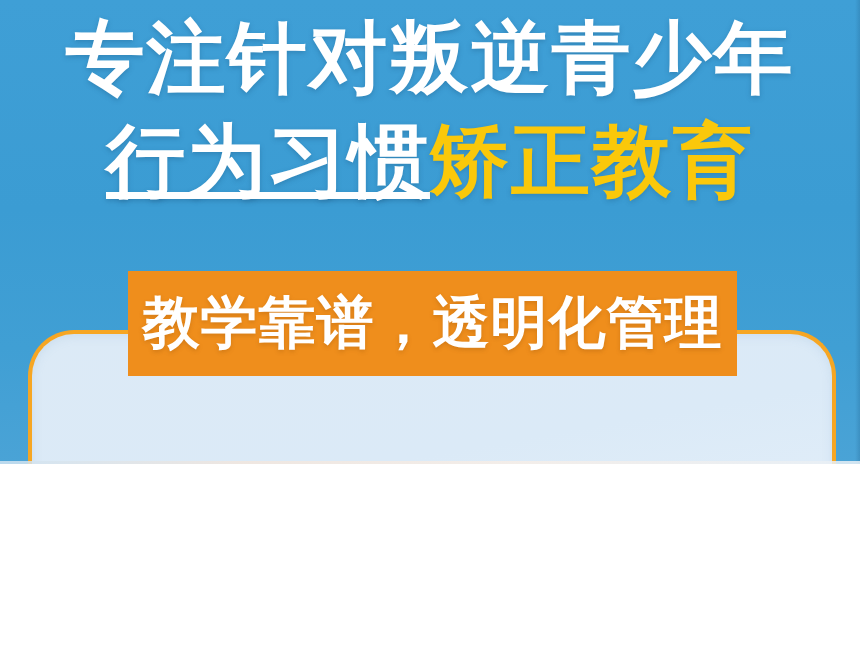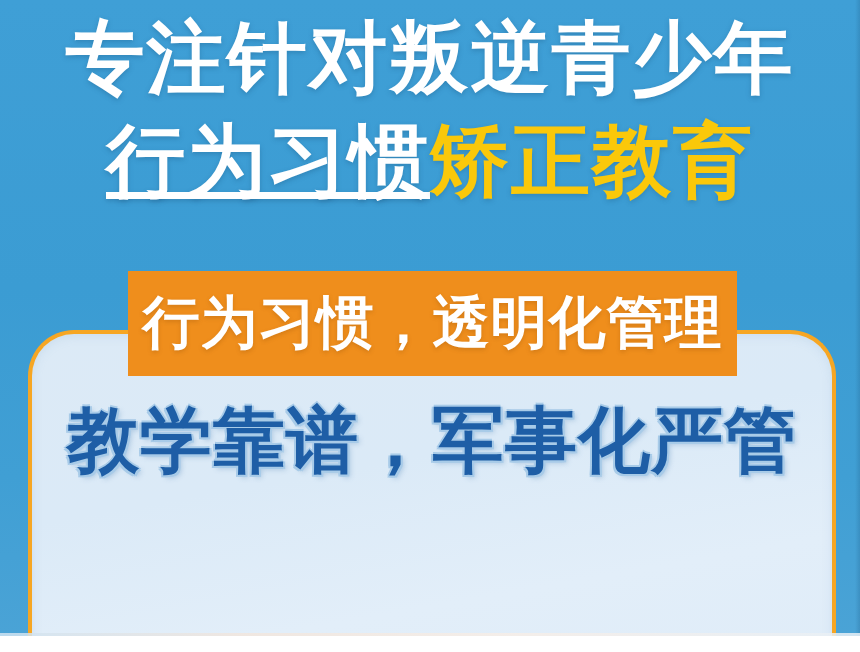--- a/index.html
+++ b/index.html
@@ -3,21 +3,21 @@
 <meta charset="utf-8">
 <style>
   html, body {
     margin: 0;
     padding: 0;
     background: #ffffff;
   }
   #poster {
     position: relative;
     width: 860px;
-    height: 636px;
+    height: 464px;
     overflow: hidden;
     font-family: "Liberation Sans", "DejaVu Sans", sans-serif;
     background: linear-gradient(180deg, #3f9fd6 0%, #3b9cd3 45%, #409fd4 75%, #4aa3d6 100%);
   }
 
   
   .right-edge {
     position: absolute;
     top: 0;
     right: 0;
@@ -148,21 +148,20 @@
   <div class="right-edge"></div>
 
   <div class="headline">
     <span class="hl-line hl-line-1">专注针对叛逆青少年</span>
     <span class="hl-line hl-line-2"><span class="hl-white">行为习惯</span><span class="hl-yellow">矫正教育</span></span>
   </div>
 
   <div class="info-card"></div>
 
   <div class="banner">
-    <span class="banner-text">行为习惯，透明化管理</span>
+    <span class="banner-text">教学靠谱，透明化管理</span>
   </div>
 
-  <div class="card-line card-line-navy">教学靠谱，军事化严管</div>
 
 
   <div class="bottom-band"></div>
 
 </div>
 
 </body></html>

